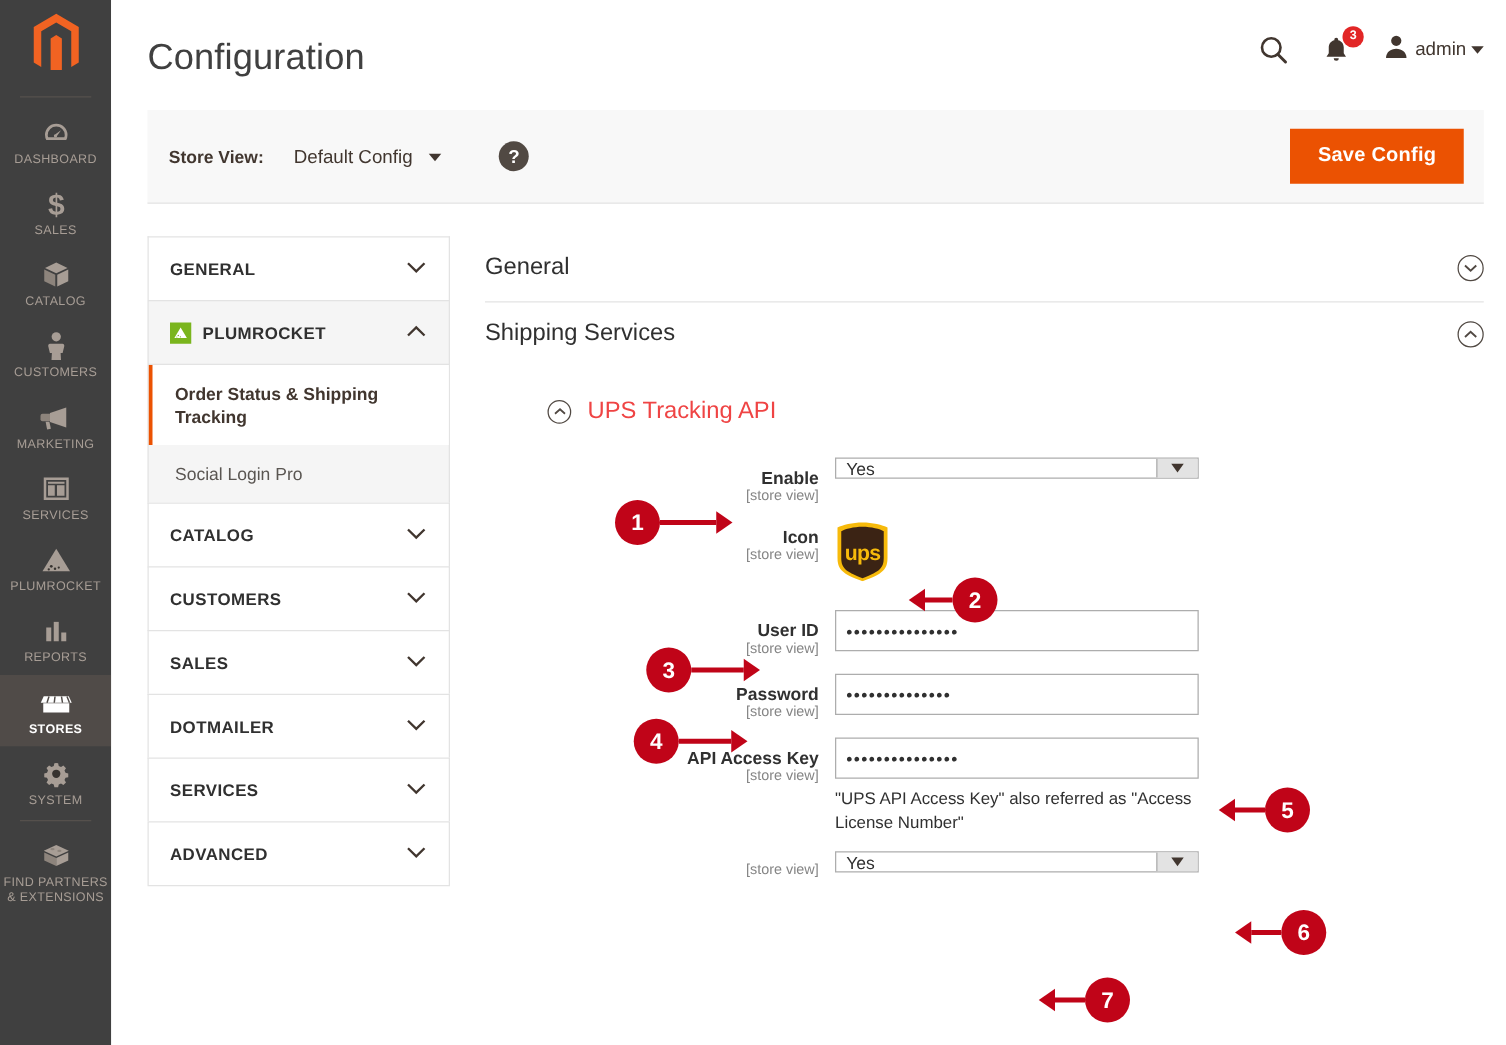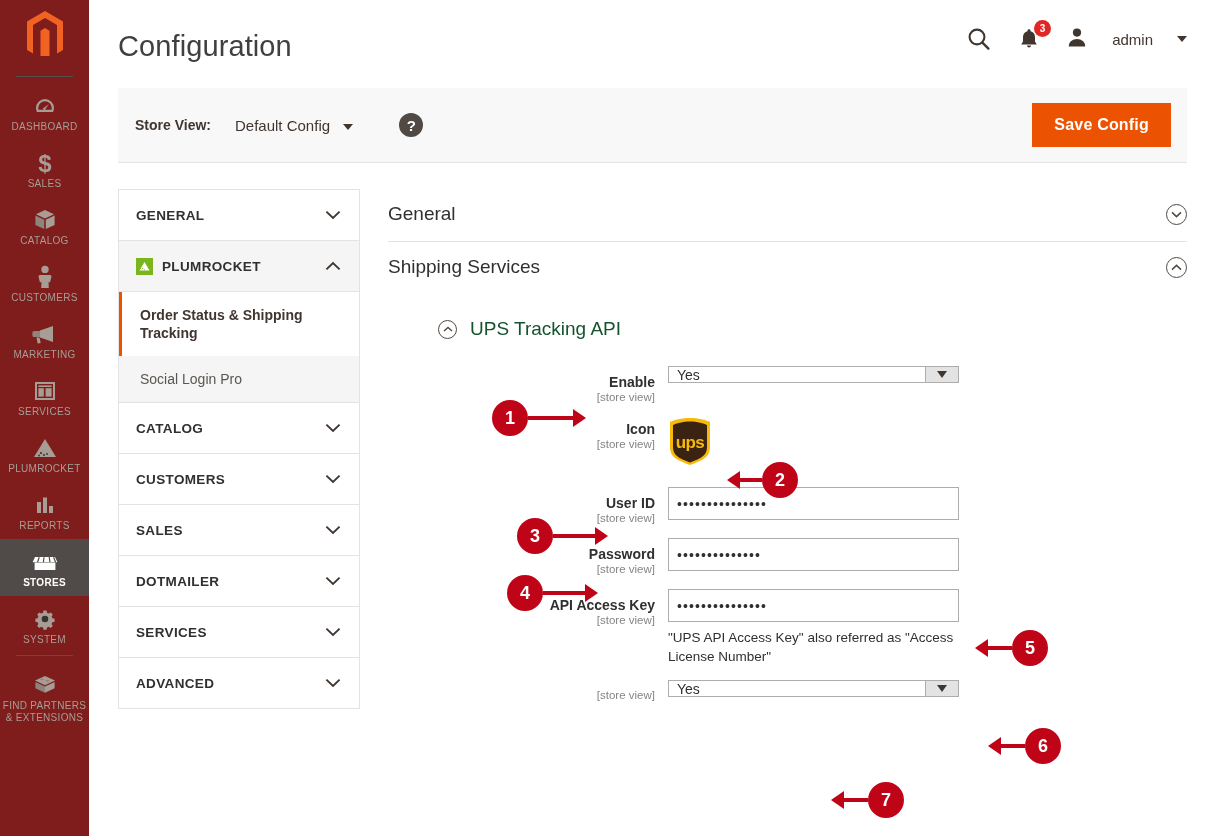--- a/index.html
+++ b/index.html
@@ -6,21 +6,21 @@
   html, body {
     width: 1205px; height: 836px;
     font-family: "Liberation Sans", sans-serif;
     background: #ffffff;
     overflow: hidden;
   }
   .app { position: relative; width: 1205px; height: 836px; display: flex; }
 
   
   .rail {
-    width: 89px; height: 836px; background: #7f1d1d;
+    width: 89px; height: 836px; background: #404040;
     display: flex; flex-direction: column; align-items: center;
     flex: 0 0 89px; overflow: hidden;
   }
   .rail-logo { margin-top: 10px; margin-bottom: 8px; }
   .rail-sep { width: 57px; height: 1px; background: #55504c; margin: 2px 0 6px; }
   .rail-item {
     width: 89px; padding: 8px 2px 7px; text-align: center;
     color: #a79d95; cursor: pointer; position: relative;
   }
   .rail-item.active { background: #504b48; color: #ffffff; }
@@ -44,21 +44,21 @@
     line-height: 1; margin-top: 32px; letter-spacing: .1px;
   }
   .top-actions { display: flex; align-items: center; gap: 26px; margin-top: 26px; }
   .icon-btn { cursor: pointer; position: relative; line-height: 0; }
   .notif-badge {
     position: absolute; top: -7px; right: -11px;
     min-width: 17px; height: 17px; border-radius: 9px;
     background: #e22626; color: #fff; font-size: 10px; font-weight: 700;
     display: flex; align-items: center; justify-content: center; padding: 0 4px;
   }
-  .user-box { display: flex; align-items: center; gap: 24px; cursor: pointer; justify-content: space-between; }
+  .user-box { display: flex; align-items: center; gap: 4px; cursor: pointer; justify-content: space-between; }
   .user-name { font-size: 15px; color: #41362f; }
   .caret-dn {
     width: 0; height: 0; border-left: 5px solid transparent;
     border-right: 5px solid transparent; border-top: 6px solid #41362f;
   }
 
   
   .storebar {
     margin: 0 18px 0 29px; height: 75px; background: #f8f8f8;
     border-bottom: 1px solid #e3e3e3;
@@ -130,21 +130,21 @@
   .sec-title { font-size: 19px; color: #303030; font-weight: 400; }
   .circ-toggle {
     width: 21px; height: 21px; border-radius: 50%; border: 1px solid #514943;
     display: flex; align-items: center; justify-content: center; color: #514943;
   }
 
   .subsec-head {
     display: flex; align-items: center; gap: 13px;
     padding: 24px 0 10px 50px; cursor: pointer;
   }
-  .subsec-title { font-size: 19px; color: #14532d; }
+  .subsec-title { font-size: 19px; color: #ef4444; }
   .circ-toggle.sm { width: 19px; height: 19px; }
 
   
   .fields { padding-top: 16px; }
   .frow { display: flex; align-items: flex-start; margin-bottom: 14px; }
   .flabel {
     width: 280px; flex: 0 0 280px; text-align: right; padding-right: 13px;
     padding-top: 8px;
   }
   .flabel .name { font-size: 14px; font-weight: 700; color: #303030; display:block; }

